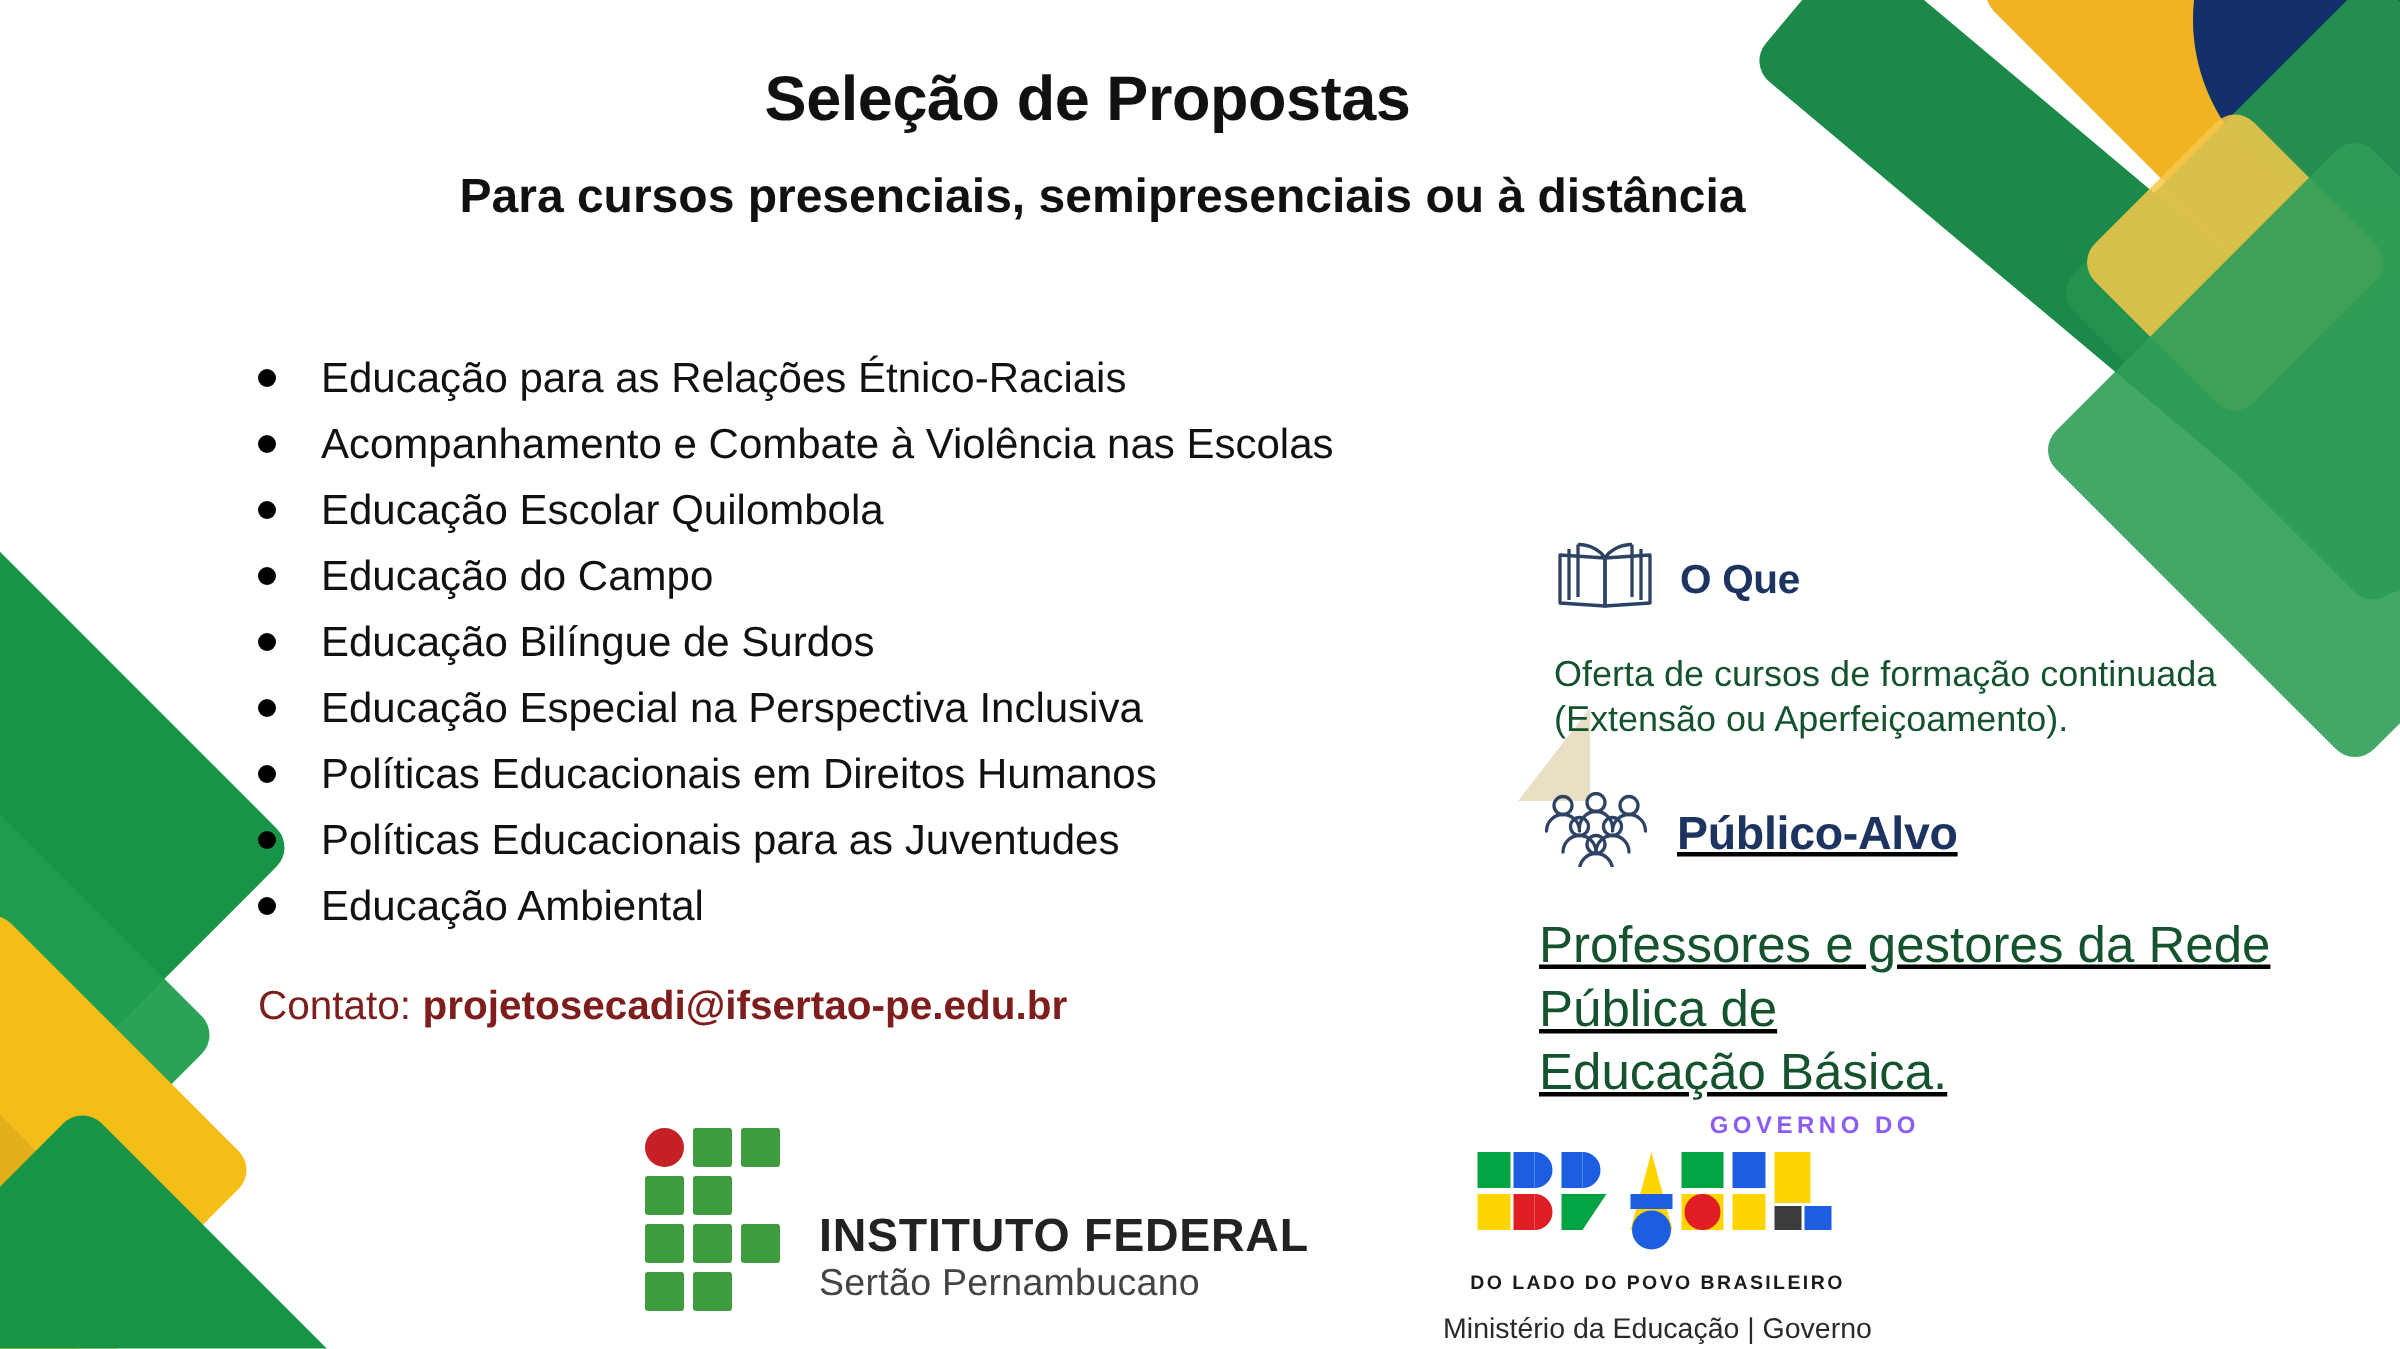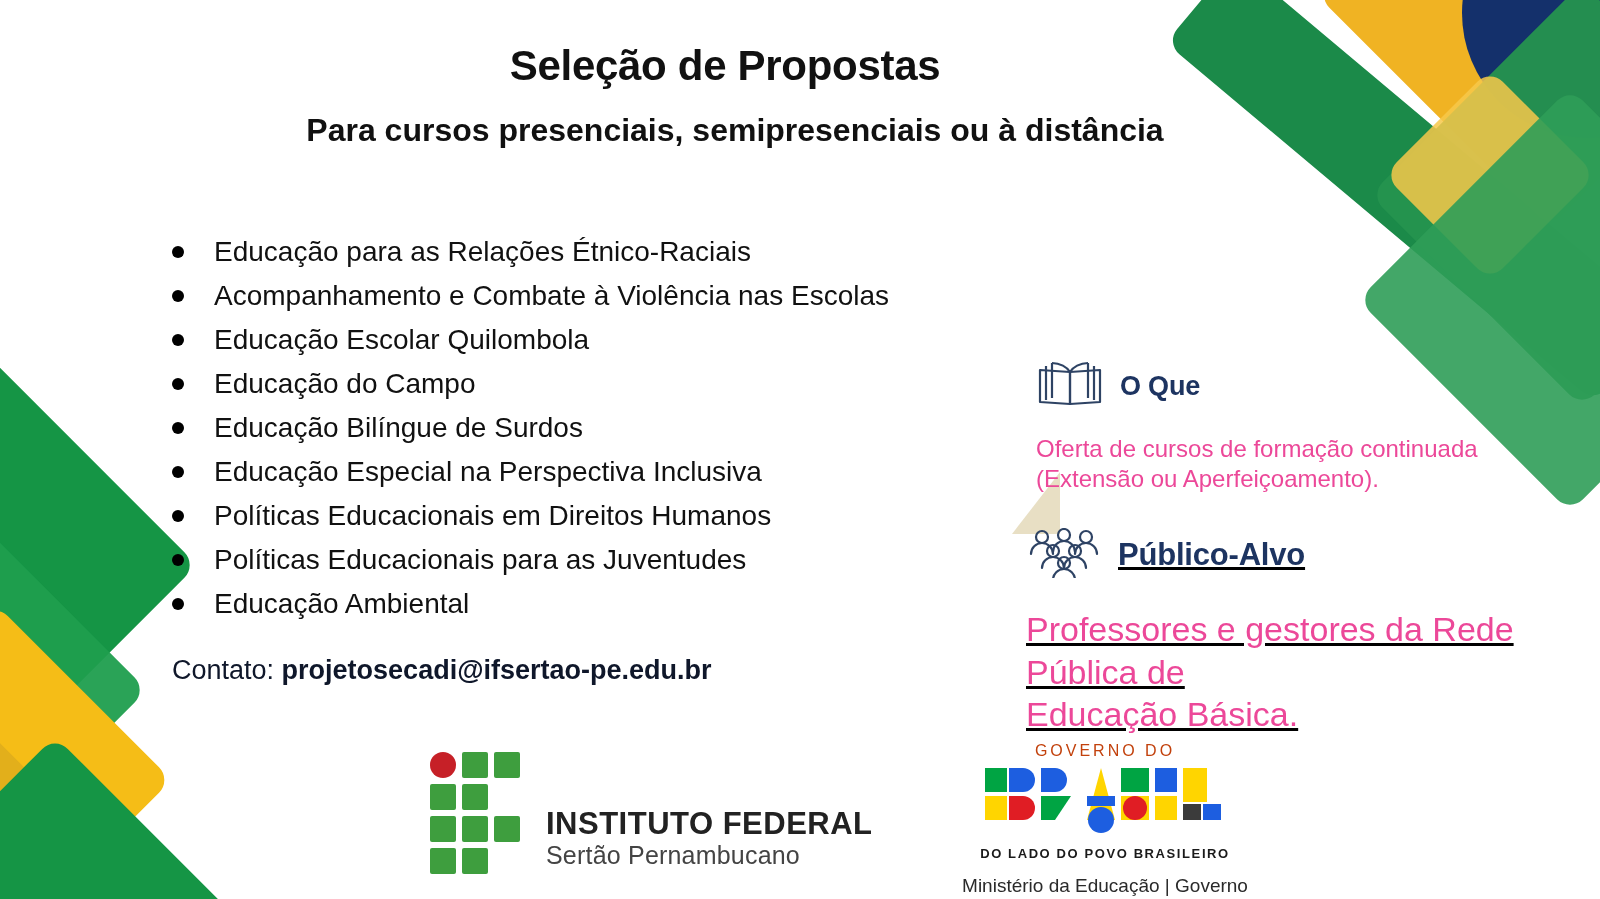--- a/index.html
+++ b/index.html
@@ -56,35 +56,35 @@
   .bullet-list { position:absolute; top:230px; left:172px; width:860px; }
   .bullet-row { display:flex; align-items:center; height:44px; }
   .bullet-dot {
     width:12px; height:12px; border-radius:50%; background:#000000;
     flex:0 0 12px; margin-right:30px;
   }
   .bullet-text { font-size:28px; color:#111111; line-height:1; white-space:nowrap; }
 
   .contact {
     position:absolute; top:655px; left:172px;
-    font-size:27px; color:#0f172a;
+    font-size:27px; color:#7f1d1d;
   }
   .contact b { font-weight:bold; }
 
   
   .info-block { position:absolute; }
   .info-oque   { top:360px; left:1036px; }
   .info-alvo   { top:528px; left:1026px;text-decoration:underline; }
 
   .info-head { display:flex; align-items:center; gap:16px; }
   .info-head-label {
     font-size:27px; font-weight:bold; color:#1d3461; letter-spacing:-.2px;
   }
   .info-body {
-    margin-top:22px; font-size:24px; color:#ec4899; line-height:1.25;
+    margin-top:22px; font-size:24px; color:#14532d; line-height:1.25;
     white-space:pre-line;
   }
   .info-alvo .info-body { font-size:34px; margin-top:26px; }
 
   
   .if-logo { position:absolute; top:752px; left:430px; display:flex; align-items:flex-end; gap:26px; }
   .if-grid {
     display:grid;
     grid-template-columns:repeat(3, 26px);
     grid-template-rows:repeat(4, 26px);
@@ -92,21 +92,21 @@
     width:90px;
   }
   .if-cell { background:#3e9e3e; border-radius:2px; }
   .if-cell.red { background:#c62027; border-radius:50%; }
   .if-cell.empty { background:transparent; }
   .if-text { padding-bottom:4px; }
   .if-text-main { font-size:31px; font-weight:bold; color:#222222; letter-spacing:.5px; line-height:1.05; }
   .if-text-sub { font-size:25px; color:#444444; letter-spacing:.2px; }
 
   .br-logo { position:absolute; top:742px; left:930px; width:350px; text-align:center; }
-  .br-top { font-size:16px; font-weight:normal; letter-spacing:3px; color:#c2410c; }
+  .br-top { font-size:16px; font-weight:bold; letter-spacing:3px; color:#8b5cf6;text-align:right; }
   .br-word { margin:6px auto 4px; display:block; }
   .br-bottom { font-size:13px; font-weight:bold; letter-spacing:1.6px; color:#1a1a1a; }
   .br-ministry { margin-top:14px; font-size:19px; color:#2a2a2a; }
 </style>
 </head>
 <body>
 
 <div class="deco-layer">
   <div class="shape tr-green-bar"></div>
   <div class="shape tr-yellow"></div>

